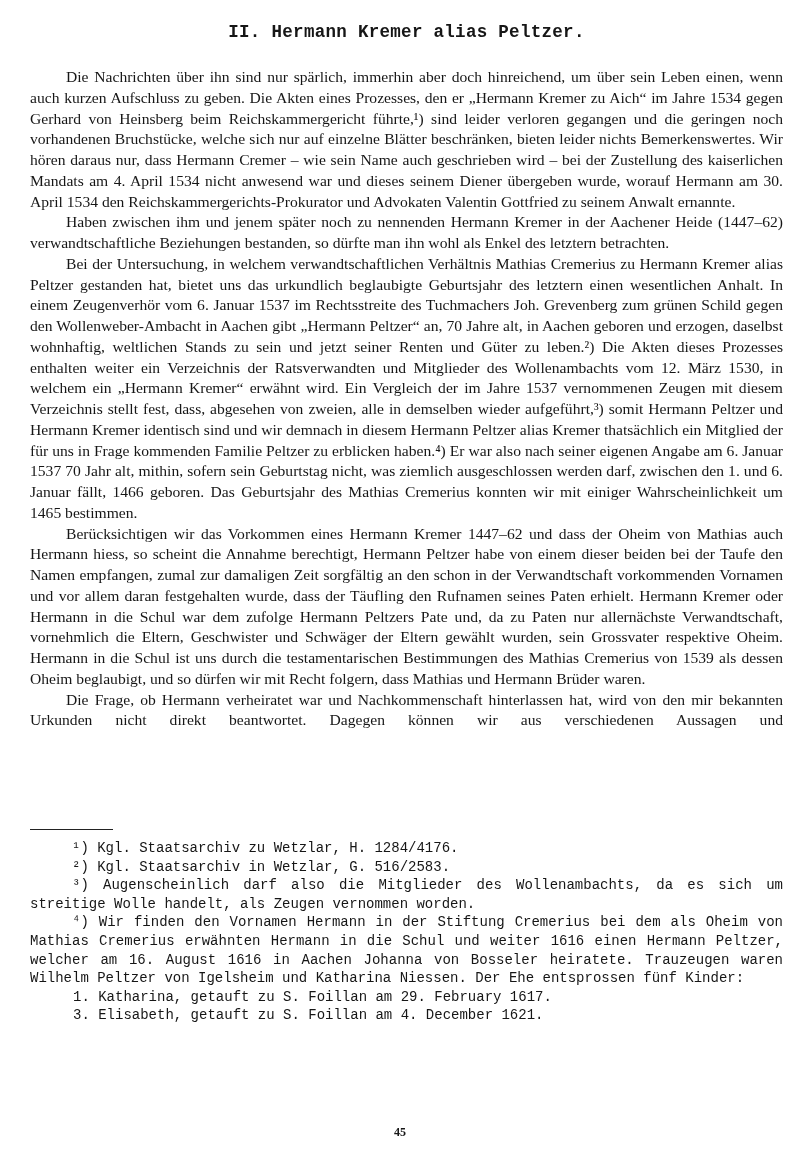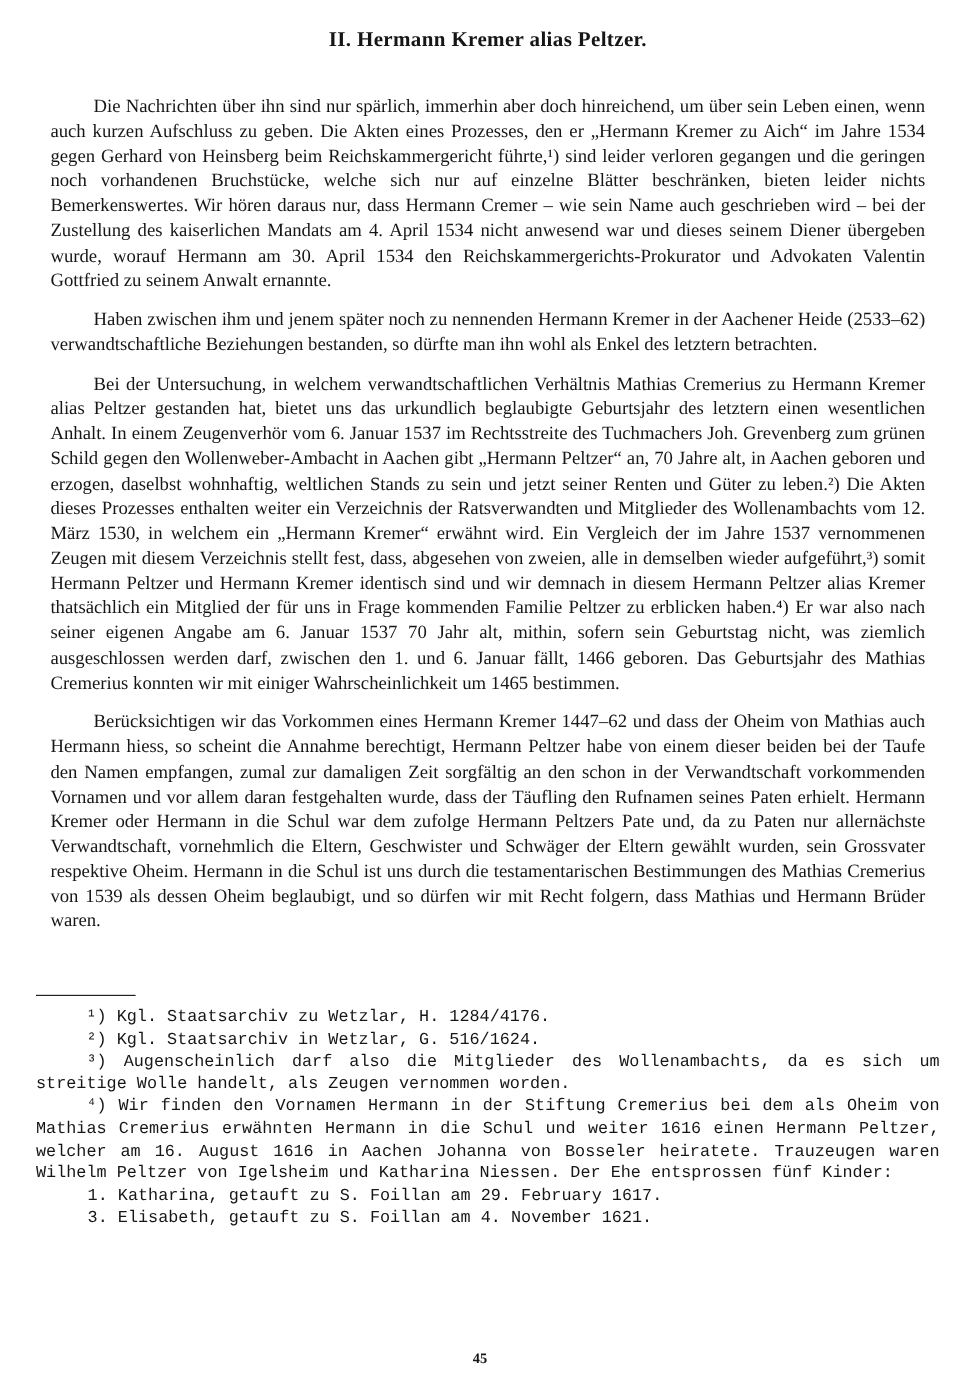--- a/index.html
+++ b/index.html
@@ -1,27 +1,27 @@
 <!DOCTYPE html>
 <html><head>
 <meta charset="utf-8">
 <style>
   html, body { margin: 0; padding: 0; background: #ffffff; }
   body { width: 800px; height: 1157px; position: relative; overflow: hidden; color: #161616; }
   .page { position: absolute; left: 30px; top: 0; width: 753px; }
   .title {
     position: absolute; left: 0; top: 22px; width: 753px; text-align: center;
-    font-family: Liberation Serif, serif; font-weight: bold; font-size: 17.5px; letter-spacing: 0.3px;
+    font-family: Liberation Mono, monospace; font-weight: bold; font-size: 17.5px; letter-spacing: 0.3px;
   }
   .body-text {
     position: absolute; left: 0; top: 67px; width: 753px;
     font-family: "Liberation Serif", serif; font-size: 15.6px; line-height: 20.75px;
     text-align: justify;
   }
-  .body-text p { margin: 12px; text-indent: 36px; }
+  .body-text p { margin: 0; text-indent: 36px; }
   .rule { position: absolute; left: 0; top: 829px; width: 83px; height: 0; border-top: 1px solid #222; }
   .notes {
     position: absolute; left: 0; top: 839px; width: 753px;
     font-family: Liberation Mono, monospace; font-size: 14px; line-height: 18.6px;
     text-align: justify;
   }
   .notes p { margin: 0; text-indent: 42px; }
   .kids { margin: 0; padding: 0 0 0 43px; list-style: none; }
   .kids li { margin: 0; }
   .pageno {
@@ -30,32 +30,33 @@
   }
 </style>
 </head>
 <body>
 
 <div class="page">
   <div class="title">II.  Hermann Kremer alias Peltzer.</div>
 
   <div class="body-text">
     <p>Die Nachrichten über ihn sind nur spärlich, immerhin aber doch hinreichend, um über sein Leben einen, wenn auch kurzen Aufschluss zu geben. Die Akten eines Prozesses, den er „Hermann Kremer zu Aich“ im Jahre 1534 gegen Gerhard von Heinsberg beim Reichskammergericht führte,¹) sind leider verloren gegangen und die geringen noch vorhandenen Bruchstücke, welche sich nur auf einzelne Blätter beschränken, bieten leider nichts Bemerkenswertes. Wir hören daraus nur, dass Hermann Cremer – wie sein Name auch geschrieben wird – bei der Zustellung des kaiserlichen Mandats am 4. April 1534 nicht anwesend war und dieses seinem Diener übergeben wurde, worauf Hermann am 30. April 1534 den Reichskammergerichts-Prokurator und Advokaten Valentin Gottfried zu seinem Anwalt ernannte.</p>
-    <p>Haben zwischen ihm und jenem später noch zu nennenden Hermann Kremer in der Aachener Heide (2533–62) verwandtschaftliche Beziehungen bestanden, so dürfte man ihn wohl als Enkel des letztern betrachten.</p>
+    <p>Haben zwischen ihm und jenem später noch zu nennenden Hermann Kremer in der Aachener Heide (1447–62) verwandtschaftliche Beziehungen bestanden, so dürfte man ihn wohl als Enkel des letztern betrachten.</p>
     <p>Bei der Untersuchung, in welchem verwandtschaftlichen Verhältnis Mathias Cremerius zu Hermann Kremer alias Peltzer gestanden hat, bietet uns das urkundlich beglaubigte Geburtsjahr des letztern einen wesentlichen Anhalt. In einem Zeugenverhör vom 6. Januar 1537 im Rechtsstreite des Tuchmachers Joh. Grevenberg zum grünen Schild gegen den Wollenweber-Ambacht in Aachen gibt „Hermann Peltzer“ an, 70 Jahre alt, in Aachen geboren und erzogen, daselbst wohnhaftig, weltlichen Stands zu sein und jetzt seiner Renten und Güter zu leben.²) Die Akten dieses Prozesses enthalten weiter ein Verzeichnis der Ratsverwandten und Mitglieder des Wollenambachts vom 12. März 1530, in welchem ein „Hermann Kremer“ erwähnt wird. Ein Vergleich der im Jahre 1537 vernommenen Zeugen mit diesem Verzeichnis stellt fest, dass, abgesehen von zweien, alle in demselben wieder aufgeführt,³) somit Hermann Peltzer und Hermann Kremer identisch sind und wir demnach in diesem Hermann Peltzer alias Kremer thatsächlich ein Mitglied der für uns in Frage kommenden Familie Peltzer zu erblicken haben.⁴) Er war also nach seiner eigenen Angabe am 6. Januar 1537 70 Jahr alt, mithin, sofern sein Geburtstag nicht, was ziemlich ausgeschlossen werden darf, zwischen den 1. und 6. Januar fällt, 1466 geboren. Das Geburtsjahr des Mathias Cremerius konnten wir mit einiger Wahrscheinlichkeit um 1465 bestimmen.</p>
     <p>Berücksichtigen wir das Vorkommen eines Hermann Kremer 1447–62 und dass der Oheim von Mathias auch Hermann hiess, so scheint die Annahme berechtigt, Hermann Peltzer habe von einem dieser beiden bei der Taufe den Namen empfangen, zumal zur damaligen Zeit sorgfältig an den schon in der Verwandtschaft vorkommenden Vornamen und vor allem daran festgehalten wurde, dass der Täufling den Rufnamen seines Paten erhielt. Hermann Kremer oder Hermann in die Schul war dem zufolge Hermann Peltzers Pate und, da zu Paten nur allernächste Verwandtschaft, vornehmlich die Eltern, Geschwister und Schwäger der Eltern gewählt wurden, sein Grossvater respektive Oheim. Hermann in die Schul ist uns durch die testamentarischen Bestimmungen des Mathias Cremerius von 1539 als dessen Oheim beglaubigt, und so dürfen wir mit Recht folgern, dass Mathias und Hermann Brüder waren.</p>
+    <p style="text-align-last: justify;">Die Frage, ob Hermann verheiratet war und Nachkommenschaft hinterlassen hat, wird von den mir bekannten Urkunden nicht direkt beantwortet. Dagegen können wir aus verschiedenen Aussagen und</p>
   </div>
 
   <div class="rule"></div>
 
   <div class="notes">
     <p>¹) Kgl. Staatsarchiv zu Wetzlar, H. 1284/4176.</p>
-    <p>²) Kgl. Staatsarchiv in Wetzlar, G. 516/1624.</p>
+    <p>²) Kgl. Staatsarchiv in Wetzlar, G. 516/2583.</p>
     <p>³) Augenscheinlich darf also die Mitglieder des Wollenambachts, da es sich um streitige Wolle handelt, als Zeugen vernommen worden.</p>
     <p>⁴) Wir finden den Vornamen Hermann in der Stiftung Cremerius bei dem als Oheim von Mathias Cremerius erwähnten Hermann in die Schul und weiter 1616 einen Hermann Peltzer, welcher am 16. August 1616 in Aachen Johanna von Bosseler heiratete. Trauzeugen waren Wilhelm Peltzer von Igelsheim und Katharina Niessen. Der Ehe entsprossen fünf Kinder:</p>
     <ul class="kids">
       <li>1. Katharina, getauft zu S. Foillan am 29. February 1617.</li>
-      <li>3. Elisabeth, getauft zu S. Foillan am 4. November 1621.</li>
+      <li>3. Elisabeth, getauft zu S. Foillan am 4. December 1621.</li>
     </ul>
   </div>
 </div>
 
 <div class="pageno">45</div>
 
 </body></html>

